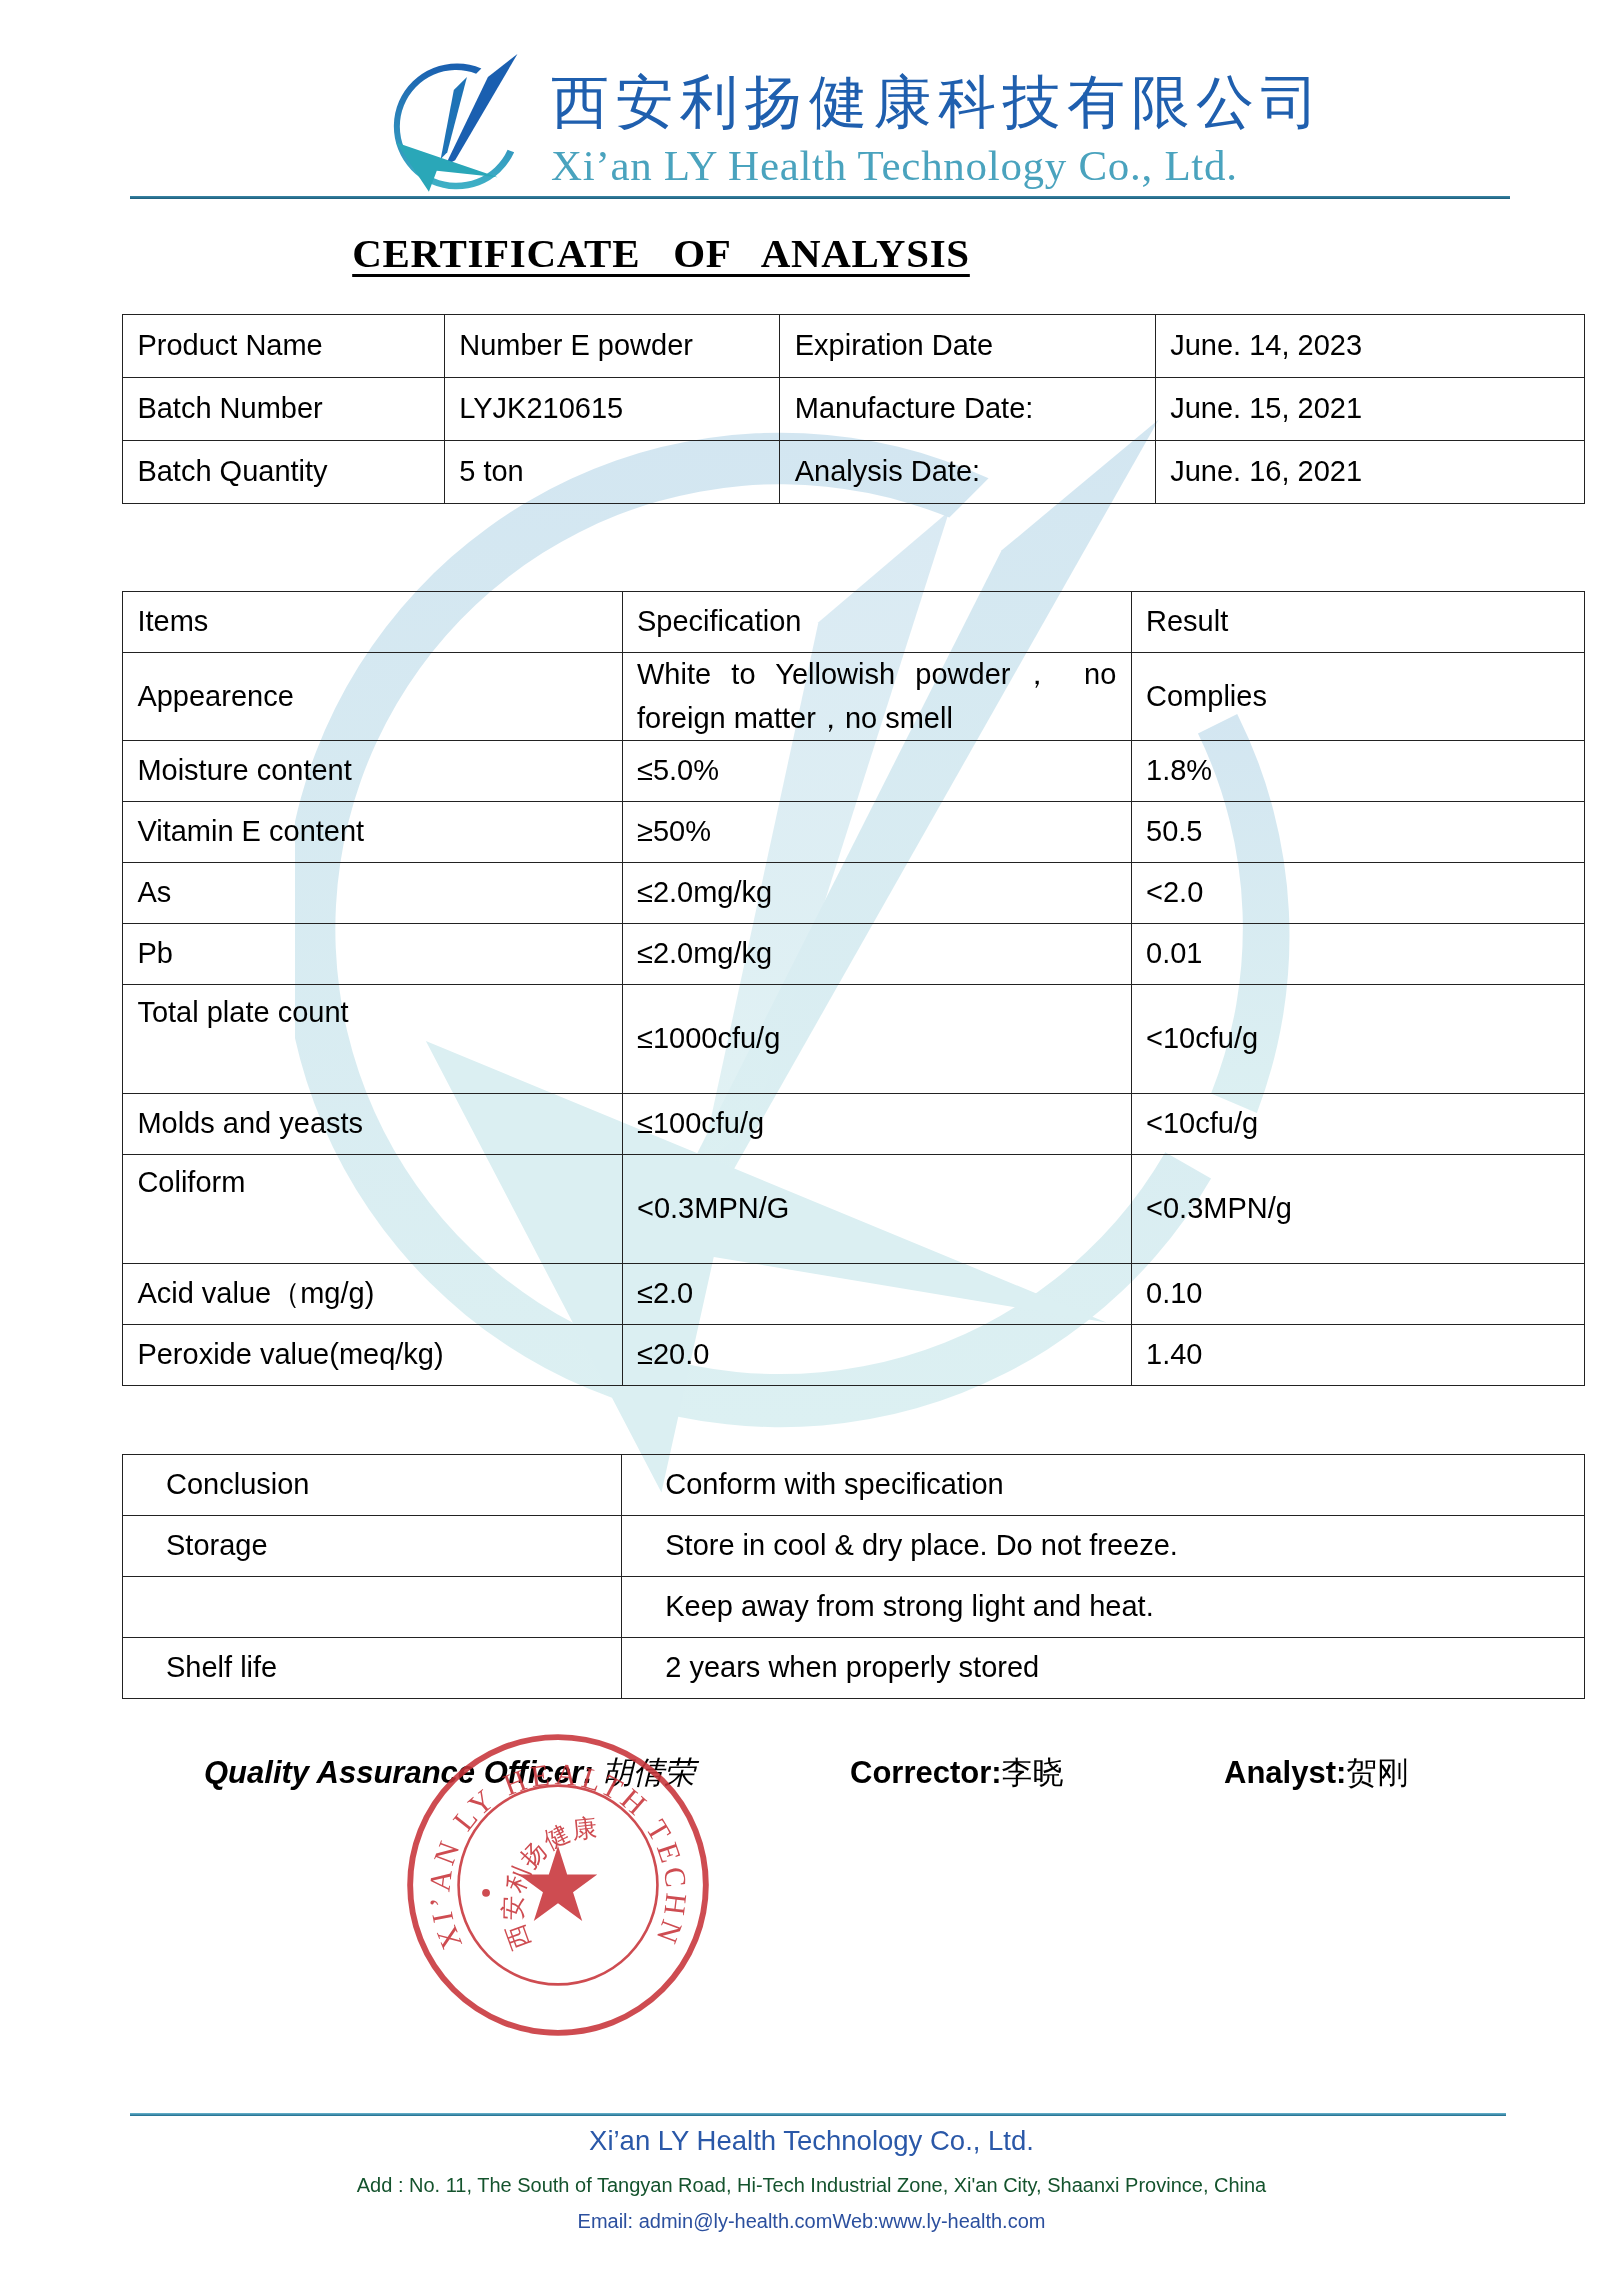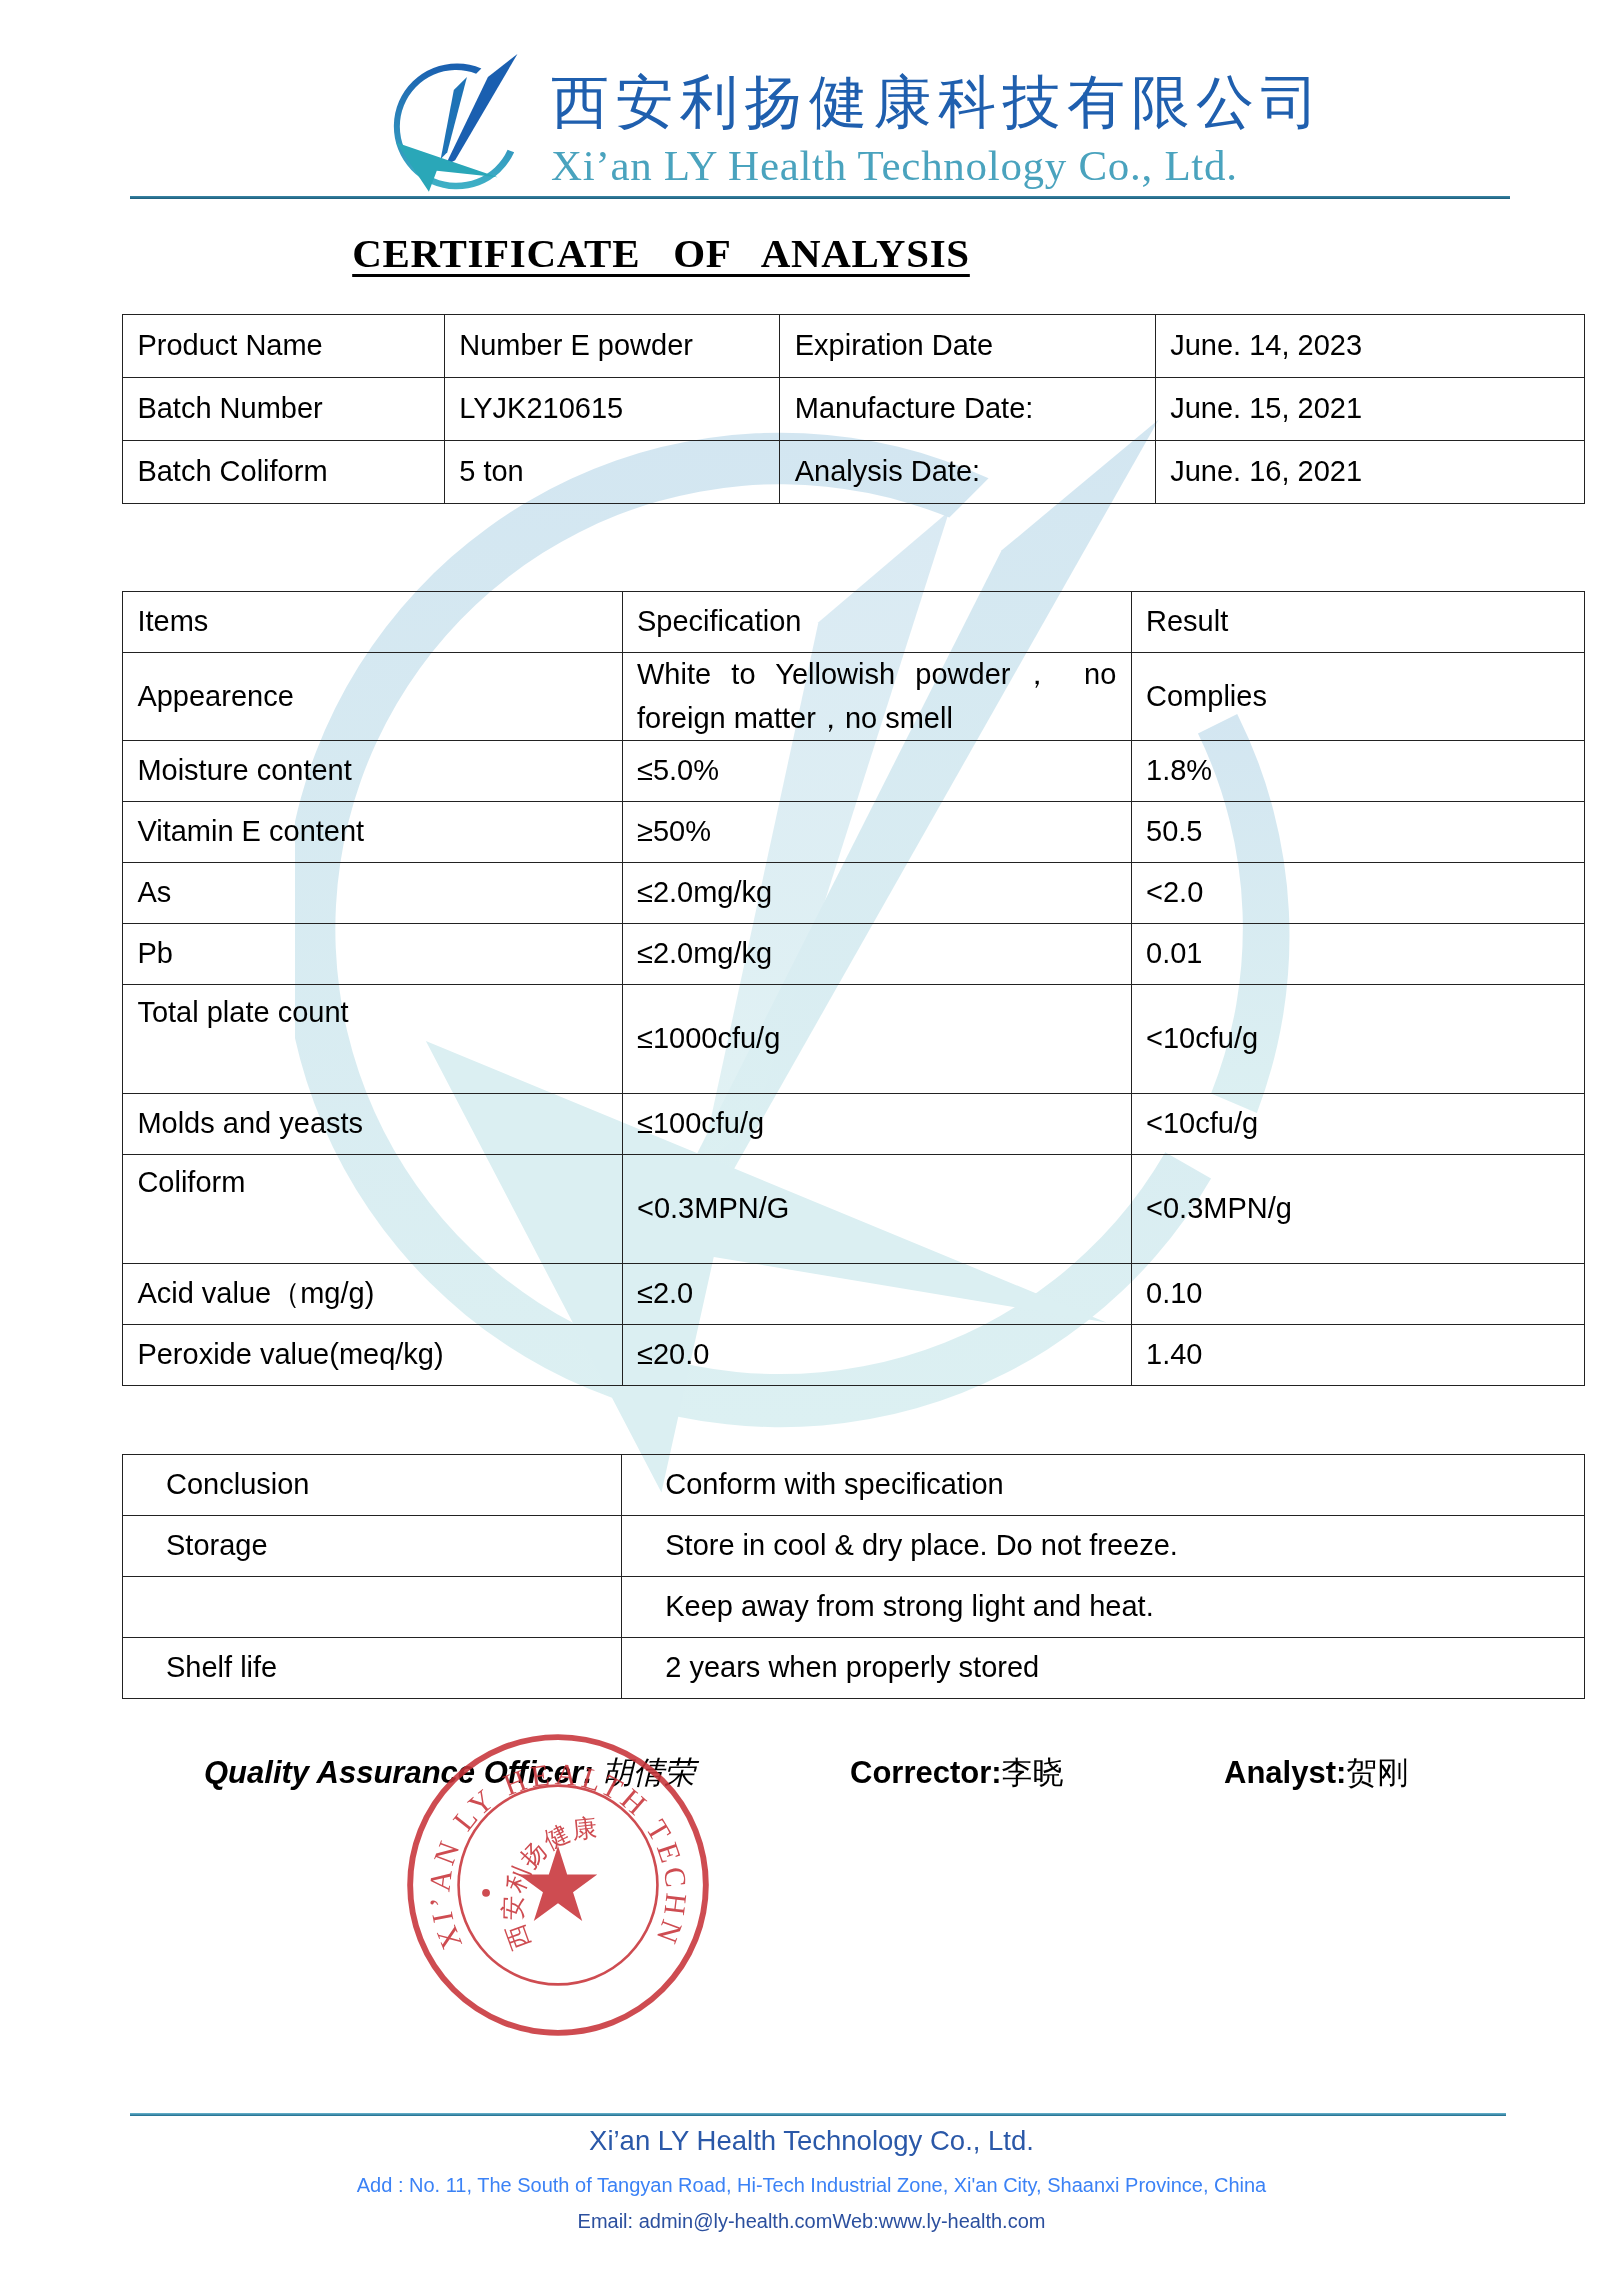--- a/index.html
+++ b/index.html
@@ -49,21 +49,21 @@
   .sig-analyst { left: 1224px; }
 
   
   .stamp { position: absolute; left: 401px; top: 1728px; width: 314px; height: 314px; z-index: 4; opacity: 0.88; }
 
   
   .footer-rule { position: absolute; left: 130px; top: 2113px; width: 1376px; height: 2.6px;
                  background: linear-gradient(#6bb7d0, #1e6a8c); }
   .footer-line { position: absolute; left: 0; width: 1623px; text-align: center; color: #2a58a8; white-space: nowrap; }
   .f-company { top: 2125px; font-size: 27.5px; }
-  .f-address { top: 2174px; font-size: 20px; color: #3b82f6; }
+  .f-address { top: 2174px; font-size: 20px; color: #14532d; }
   .f-contact { top: 2210px; font-size: 20px; color: #2b4f9e; }
   .f-contact span + span { }
 </style>
 </head>
 <body>
 
 <svg class="watermark" viewBox="0 0 1620 1680">
   <defs>
     <linearGradient id="wmg" x1="0" y1="0" x2="0" y2="1">
       <stop offset="0" stop-color="#d3e6f1"></stop>
@@ -117,21 +117,21 @@
     <td>Expiration Date</td>
     <td>June. 14, 2023</td>
   </tr>
   <tr>
     <td>Batch Number</td>
     <td>LYJK210615</td>
     <td>Manufacture Date:</td>
     <td>June. 15, 2021</td>
   </tr>
   <tr>
-    <td>Batch Coliform</td>
+    <td>Batch Quantity</td>
     <td>5 ton</td>
     <td>Analysis Date:</td>
     <td>June. 16, 2021</td>
   </tr>
 </tbody>
   </table>
 
 <table class="t2">
   <colgroup>
       <col style="width:475px">

